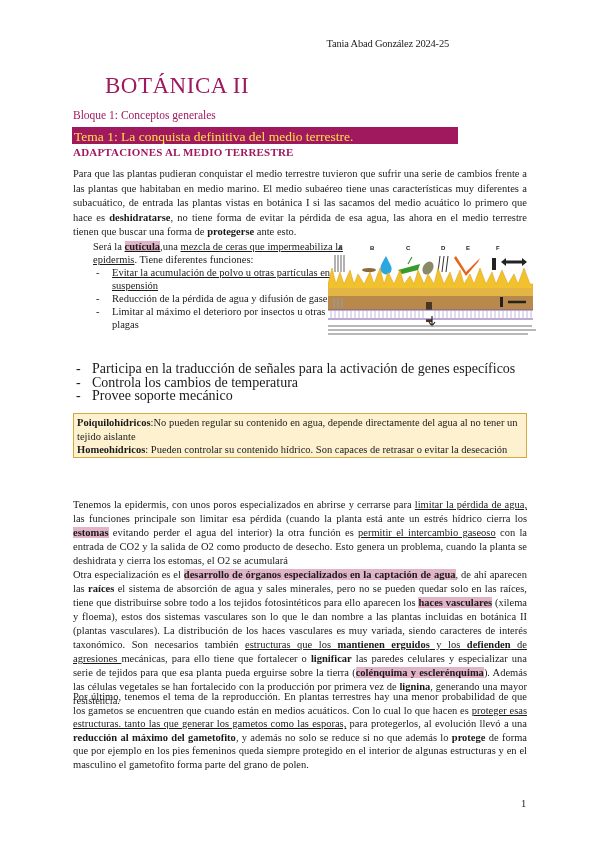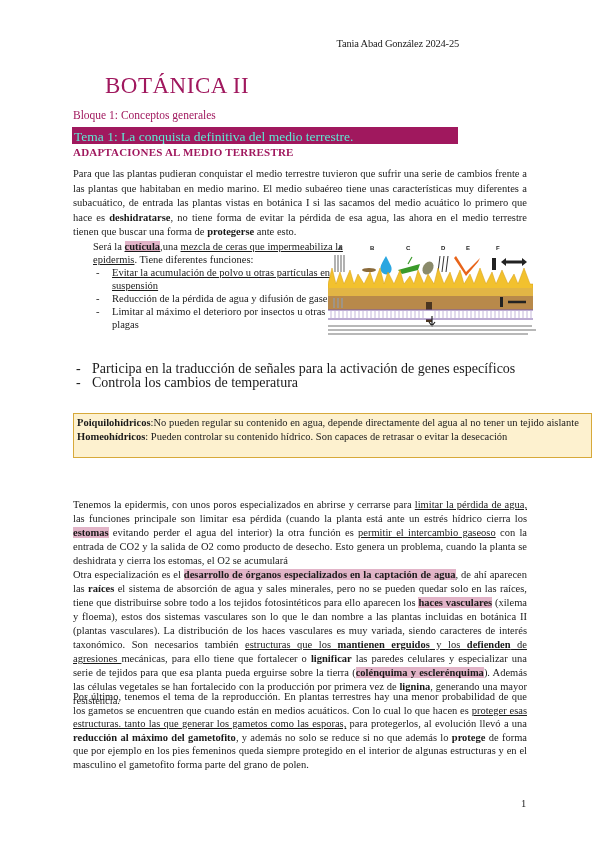--- a/index.html
+++ b/index.html
@@ -1,40 +1,40 @@
 <!DOCTYPE html>
 <html><head>
   <meta charset="utf-8">
   <style>
     html, body { margin:0; padding:0; background:#ffffff; }
     body { width:600px; height:848px; position:relative; overflow:hidden;
       font-family:"Liberation Serif","DejaVu Serif",serif; color:#1a1a1a; }
     .page { position:absolute; left:0; top:0; width:600px; height:848px; background:#fff; }
-    .header-right { position:absolute; right:141px; top:38px; font-size:10.5px; color:#222; letter-spacing:-0.2px; }
+    .header-right { position:absolute; right:151px; top:38px; font-size:10.5px; color:#222; letter-spacing:-0.2px; }
     .title { position:absolute; left:73px; top:73px; font-size:23px; color:#a0185e; letter-spacing:0.5px; font-weight:normal;margin-left:32px; }
     .bloque { position:absolute; left:73px; top:109px; font-size:11.5px; color:#a0185e; }
     .tema-bar { position:absolute; left:72px; top:127px; width:386px; height:17px; background:#a0185e; }
-    .tema-bar span { color:#5eead4; font-size:13.5px; line-height:17px; padding-left:2px; white-space:nowrap; }
+    .tema-bar span { color:#fde047; font-size:13.5px; line-height:17px; padding-left:2px; white-space:nowrap; }
     .section-h { position:absolute; left:73px; top:146px; font-size:11px; font-weight:bold; color:#a0185e; letter-spacing:0.2px; }
     .para { position:absolute; left:73px; width:454px; font-size:10.5px; line-height:14.5px; text-align:justify; }
     .p1 { top:159px;margin-top:8px; }
     b { font-weight:bold; }
     u { text-decoration:underline; }
     .hl { background:#e2b4c8; }
     .cut-col { position:absolute; left:73px; top:240px; width:250px; font-size:10.5px; line-height:13px;margin-left:20px; }
     .ul { list-style:none; margin:0; padding:0; }
     .ul li { position:relative; padding-left:19px; }
     .ul li::before { content:"-"; position:absolute; left:3px; }
     .cut-col .ul { margin-top:0; }
     .rest-list { position:absolute; left:73px; top:362px; width:460px; font-size:14px; line-height:13.5px; }
     .rest-list .ul li { padding-left:19px; }
     .figure { position:absolute; left:328px; top:242px; width:205px; height:105px; }
     .fig-caption { position:absolute; left:328px; top:325px; width:208px; height:14px; }
     .fig-caption div { height:2px; background:#9a9a9a; margin-bottom:2px; opacity:0.7; }
-    .box { position:absolute; left:73px; top:413px; width:519px; height:45px; background:#fdf1cf; border:1px solid #d7a93a; padding:2px 3px; font-size:10.5px; line-height:13.5px; box-sizing:border-box; }
+    .box { position:absolute; left:73px; top:413px; width:454px; height:45px; background:#fdf1cf; border:1px solid #d7a93a; padding:2px 3px; font-size:10.5px; line-height:13.5px; box-sizing:border-box; }
     .p2 { top:498px; line-height:14px; }
     .p3 { top:690px; line-height:13.5px; }
     .page-num { position:absolute; left:521px; top:798px; font-size:10.5px; color:#222; }
   </style>
 </head>
 <body>
 
 <div class="page">
 
   <div class="header-right">Tania Abad González 2024-25</div>
@@ -179,20 +179,21 @@
   <div class="fig-caption">
     <div style="width:98%"></div>
       <div style="width:100%"></div>
       <div style="width:96%"></div>
   </div>
 
   <div class="rest-list">
     <ul class="ul">
       <li>Participa en la traducción de señales para la activación de genes específicos</li>
       <li>Controla los cambios de temperatura</li>
+      <li>Provee soporte mecánico</li>
     </ul>
   </div>
 
   <div class="box">
     <div><b>Poiquilohídricos</b><span>:No pueden regular su contenido en agua, depende directamente del agua al no tener un tejido aislante</span></div>
     <div><b>Homeohídricos</b><span>: Pueden controlar su contenido hídrico. Son capaces de retrasar o evitar la desecación</span></div>
   </div>
 
   <div class="para p2">
     <span>Tenemos la epidermis, con unos poros especializados en abrirse y cerrarse para </span><u>limitar la pérdida de agua,</u><span> las funciones principale son limitar esa pérdida (cuando la planta está ante un estrés hídrico cierra los </span><b class="hl">estomas</b><span> evitando perder el agua del interior) la otra función es </span><u>permitir el intercambio gaseoso</u><span> con la entrada de CO2 y la salida de O2 como producto de desecho. Esto genera un problema, cuando la planta se deshidrata y cierra los estomas, el O2 se acumulará</span><br>

